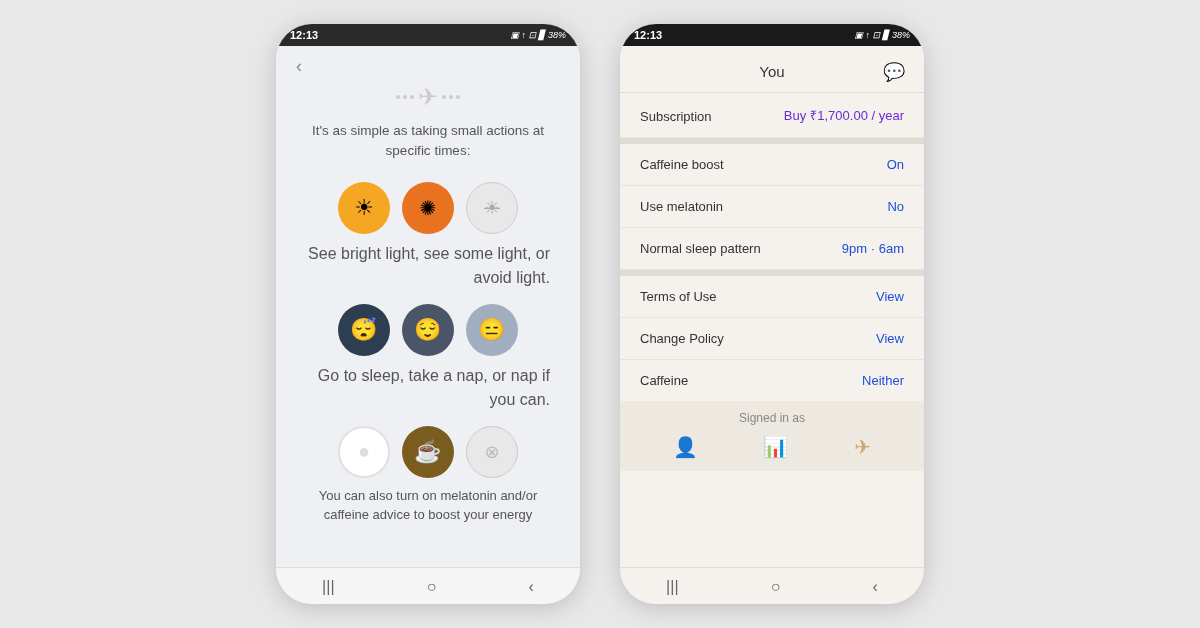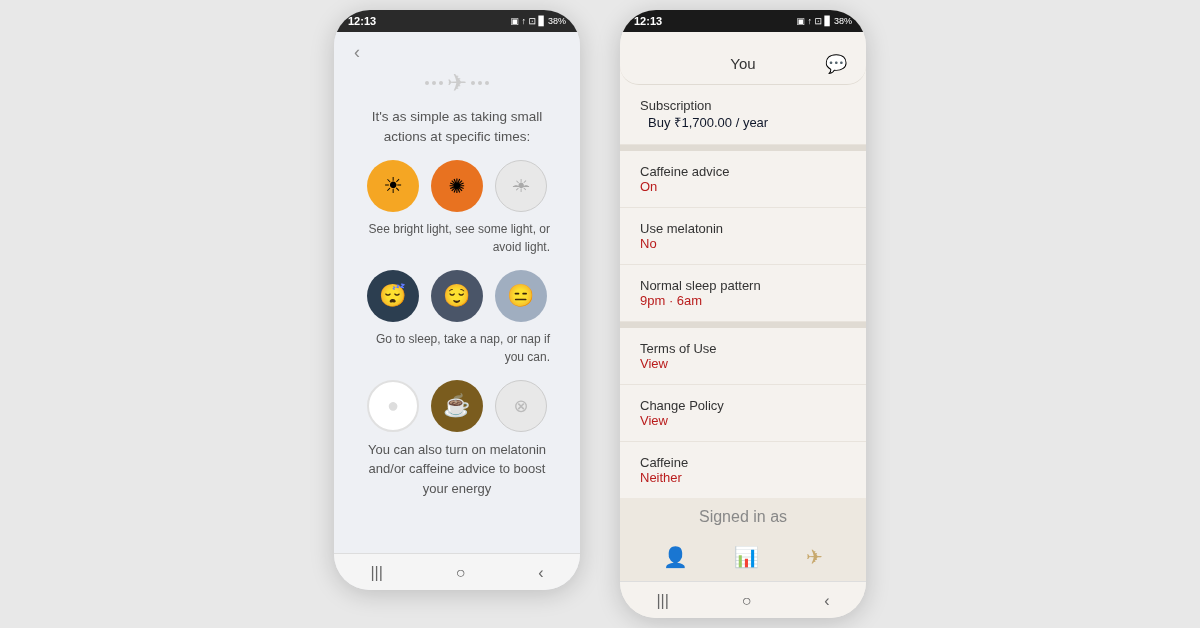--- a/index.html
+++ b/index.html
@@ -15,21 +15,21 @@
     }
     .wrapper {
       display: flex;
       gap: 40px;
       align-items: flex-start;
       padding: 20px;
     }
 
     
     .phone {
-      width: 246px;
+      width: 304px;
       min-height: 580px;
       border-radius: 36px;
       overflow: hidden;
       background: #fff;
       box-shadow: 0 4px 24px rgba(0,0,0,0.18);
       display: flex;
       flex-direction: column;
     }
 
     
@@ -37,21 +37,21 @@
       background: #1a1a1a;
       color: #fff;
       font-size: 10px;
       padding: 4px 14px;
       display: flex;
       justify-content: space-between;
       align-items: center;
       height: 22px;
     }
     .status-bar .time { font-weight: 600; font-size: 11px; }
-    .status-icons { display: flex; gap: 3px; align-items: center; font-size: 9px; }
+    .status-icons { display: flex; gap: 3px; align-items: center; font-size: 9px; font-style: italic; }
 
     
     .left-phone { background: #eef0f4; }
     .left-phone .status-bar { background: #2a2a2a; }
 
     .left-content {
       flex: 1;
       display: flex;
       flex-direction: column;
       align-items: center;
@@ -86,21 +86,21 @@
       border-radius: 50%;
       background: #ccc;
     }
     .plane-icon { font-size: 24px; color: #ccc; margin: 0 4px; }
 
     .desc-text {
       text-align: center;
       font-size: 13.5px;
       color: #555;
       line-height: 1.5;
-      margin-bottom: 12px;
+      margin-bottom: 20px;
       padding: 0 10px;
     }
 
     .icon-row {
       display: flex;
       gap: 12px;
       margin-bottom: 8px;
       justify-content: center;
     }
     .circle-icon {
@@ -116,21 +116,21 @@
     .ci-avoid { background: #e8e8e8; border: 1.5px solid #ccc; color: #bbb; }
     .ci-dark { background: #2c3e50; color: #fff; }
     .ci-medium { background: #4a5568; color: #fff; }
     .ci-light { background: #a0aec0; color: #fff; }
     .ci-white { background: #fff; border: 2.5px solid #e0e0e0; color: #333; }
     .ci-coffee { background: #7a5c1e; color: #fff; }
     .ci-nocoffee { background: #e8e8e8; border: 1.5px solid #ccc; color: #bbb; }
 
     .sub-text {
       text-align: right;
-      font-size: 12px;
+      font-size: 16px;
       color: #555;
       line-height: 1.5;
       margin-bottom: 14px;
       padding: 0 10px;
     }
 
     .boost-text {
       text-align: center;
       font-size: 13px;
       color: #555;
@@ -154,66 +154,64 @@
     .right-content {
       flex: 1;
       background: #f5f2ee;
       overflow: hidden;
     }
 
     .you-header {
       display: flex;
       justify-content: center;
       align-items: center;
-      padding: 23px 20px 12px;
+      padding: 17px 20px 12px;
       position: relative;
       border-bottom: 1px solid #e0dbd3;
       background: #f5f2ee;
-      border-radius: 19px;
     }
     .you-title { font-size: 15px; color: #333; font-weight: 400; }
     .chat-icon { position: absolute; right: 18px; font-size: 18px; color: #888; }
 
     .settings-list { background: #f5f2ee; }
     .settings-row {
       display: flex;
       justify-content: space-between;
-      align-items: flex-start;
+      align-items: flex-end;
       padding: 13px 20px;
       border-bottom: 1px solid #e8e3dc;
       cursor: pointer;
-      flex-direction: column;
     }
     .settings-row .row-label {
       font-size: 13px;
       color: #333;
     }
     .settings-row .row-value {
       font-size: 13px;
-      color: #b91c1c;
+      color: #1d4ed8;
     }
     .settings-row .row-value.highlight {
-      color: #0f172a;
+      color: #6d28d9;
       margin-left: 8px;
     }
 
     .divider {
       height: 6px;
       background: #e0dbd3;
     }
 
     .signed-section {
       background: #ede8e0;
       padding: 10px 20px 12px;
     }
     .signed-label {
       text-align: center;
-      font-size: 16px;
+      font-size: 12px;
       color: #888;
-      margin-bottom: 19px;
+      margin-bottom: 10px;
     }
     .signed-icons {
       display: flex;
       justify-content: space-around;
       align-items: center;
     }
     .signed-icons span { font-size: 20px; color: #c8a96e; cursor: pointer; }
 
     .right-nav {
       display: flex;
@@ -302,21 +300,21 @@
       <div class="settings-list">
 
         <div class="settings-row">
           <span class="row-label">Subscription</span>
           <span class="row-value highlight">Buy ₹1,700.00 / year</span>
         </div>
 
         <div class="divider"></div>
 
         <div class="settings-row">
-          <span class="row-label">Caffeine advice</span>
+          <span class="row-label">Caffeine boost</span>
           <span class="row-value">On</span>
         </div>
 
         <div class="settings-row">
           <span class="row-label">Use melatonin</span>
           <span class="row-value">No</span>
         </div>
 
         <div class="settings-row">
           <span class="row-label">Normal sleep pattern</span>

